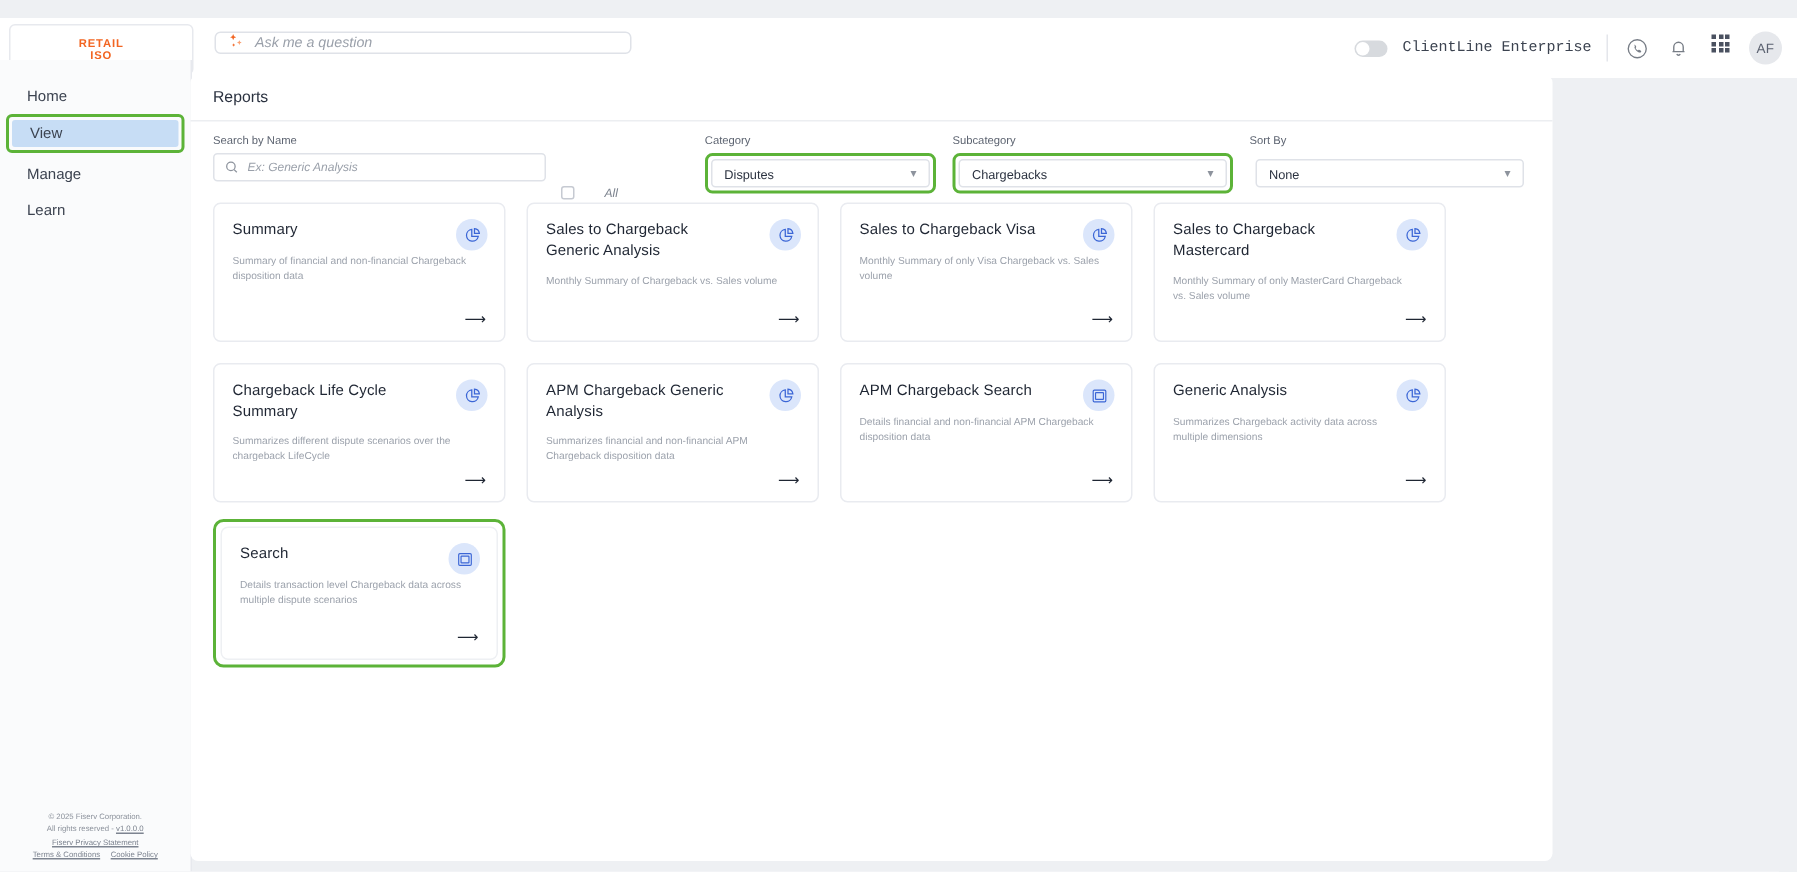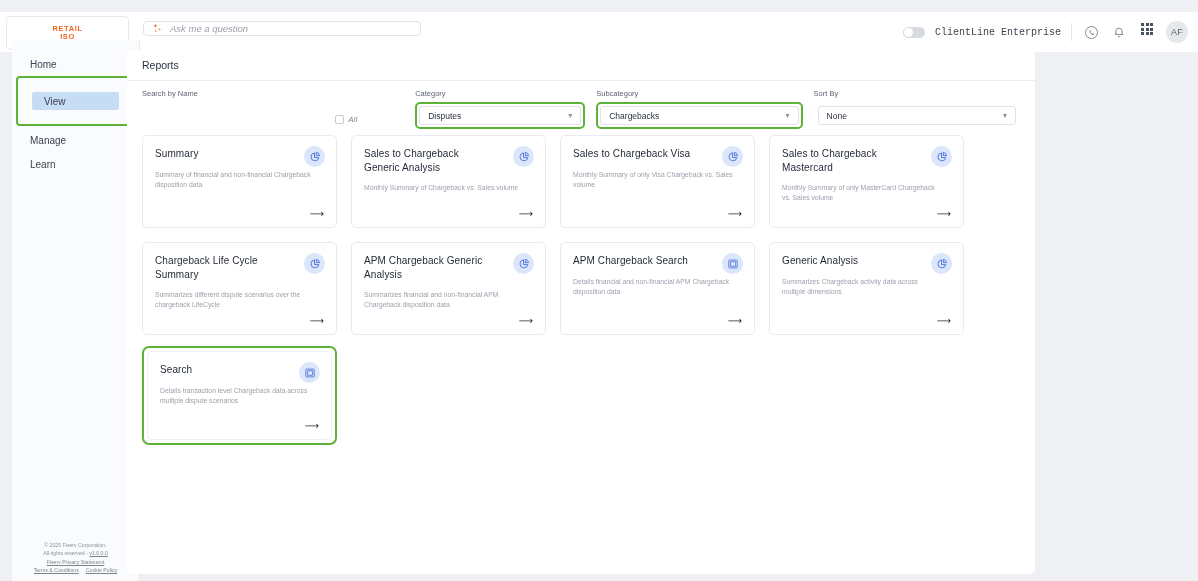--- a/index.html
+++ b/index.html
@@ -49,31 +49,31 @@
   #grid-icon-wrap { display: grid; grid-template-columns: repeat(3,3px); grid-template-rows: repeat(3,3px); gap: 1.6px; }
   #grid-icon-wrap i { display: block; width: 3px; height: 3px; background: #4a5160; }
   #avatar {
     width: 22px; height: 22px; border-radius: 50%; background: #e6e8ec;
     color: #5b6170; font-size: 9px; display: flex; align-items: center; justify-content: center;
     letter-spacing: .3px;
   }
 
   
   #sidebar {
-    position: absolute; left: 12px; top: 40px; width: 128px; height: 541px;
+    position: absolute; left: 0; top: 40px; width: 128px; height: 541px;
     background: #fafbfc; border-right: 1px solid #e7e9ee;
   }
   .nav-item {
     height: 20px; margin: 0 6px; padding-left: 12px;
     display: flex; align-items: center; font-size: 10px; color: #3c4350;
     border-radius: 3px;
   }
   #nav-home { margin-top: 14px; }
   #nav-view-wrap {
-    margin: 2px 4px 0 4px; padding: 14px;
+    margin: 2px 4px 0 4px; padding: 2px;
     border: 2px solid #5cb338; border-radius: 4px;
   }
   #nav-view { background: #c7ddf5; margin: 0; height: 18px; border-radius: 2px; }
   #nav-manage { margin-top: 4px; }
   #nav-learn { margin-top: 4px; }
 
   #footer {
     position: absolute; left: 0; bottom: 6px; width: 127px;
     text-align: center; line-height: 1.65;
   }
@@ -98,21 +98,21 @@
   .fgroup { position: relative; }
   .flabel { font-size: 7.5px; color: #5d6471; margin-bottom: 4px; display: block; }
 
   #search-group { width: 222px; }
   #search-input-box {
     width: 222px; height: 19px; border: 1px solid #dfe2e8; border-radius: 3px;
     display: flex; align-items: center; gap: 6px; padding: 0 7px; background: #fff;
   }
   #search-input-box .ph2 { font-size: 8px; color: #9aa0aa; font-style: italic; }
 
-  #all-group { margin-left: 10px; padding-top: 17px; display: flex; align-items: center; gap: 4px; font-style: italic; }
+  #all-group { margin-left: 10px; padding-top: 17px; display: flex; align-items: flex-end; gap: 20px; font-style: italic; }
   #all-checkbox { width: 9px; height: 9px; border: 1px solid #c6cad2; border-radius: 2px; background: #fff; }
   #all-label { font-size: 8px; color: #7b828d; }
 
   #category-group { margin-left: 14px; width: 250px; padding-left: 44px; }
   #subcategory-group { margin-left: 11px; width: 250px; }
   #sort-group { margin-left: 11px; width: 250px; }
 
   .sel-outline { padding: 2px; border: 2px solid #5cb338; border-radius: 5px; }
   .select {
     height: 19px; border: 1px solid #dfe2e8; border-radius: 3px; background: #fff;
@@ -240,20 +240,29 @@
 <div id="main">
 
   <div id="reports-header">
     <span id="reports-title">Reports</span>
   </div>
 
   <div id="filters">
 
     <div class="fgroup" id="search-group">
       <span class="flabel">Search by Name</span>
+      <div id="search-input-box">
+        <span>
+          <svg width="9" height="9" viewBox="0 0 16 16" fill="none" stroke="#8d939d" stroke-width="1.5">
+            <circle cx="7" cy="7" r="5"></circle>
+              <path d="M10.8 10.8L14 14"></path>
+          </svg>
+        </span>
+        <span class="ph2">Ex: Generic Analysis</span>
+      </div>
     </div>
 
     <div id="all-group">
       <span id="all-checkbox"></span>
       <span id="all-label">All</span>
     </div>
 
     <div class="fgroup" id="category-group">
       <span class="flabel">Category</span>
       <div class="sel-outline">

